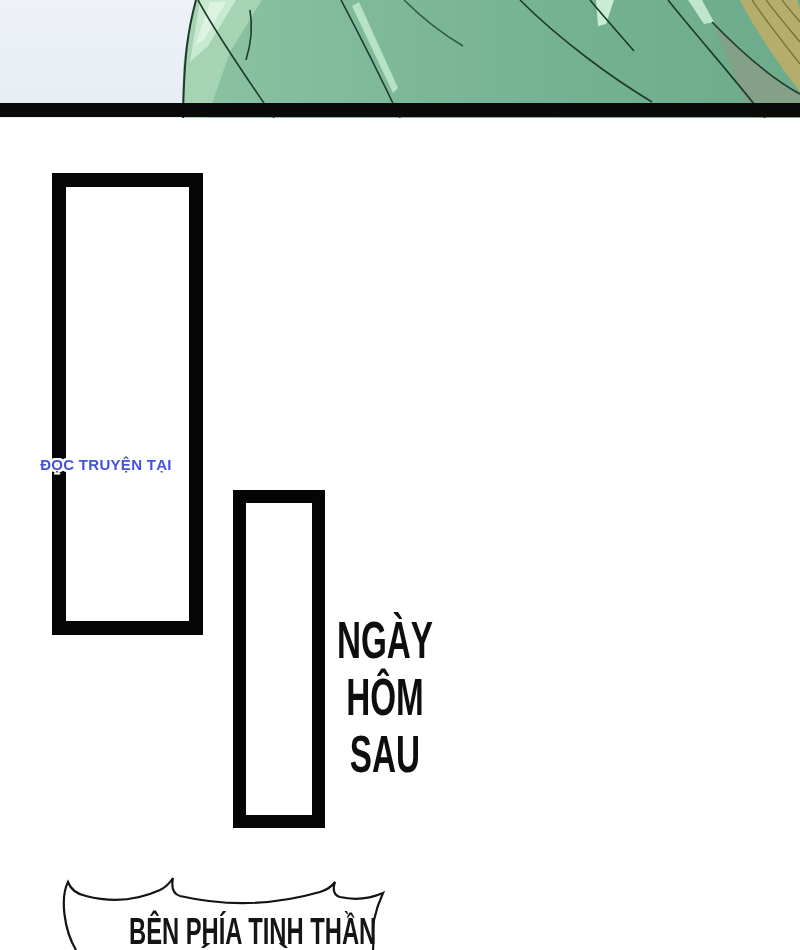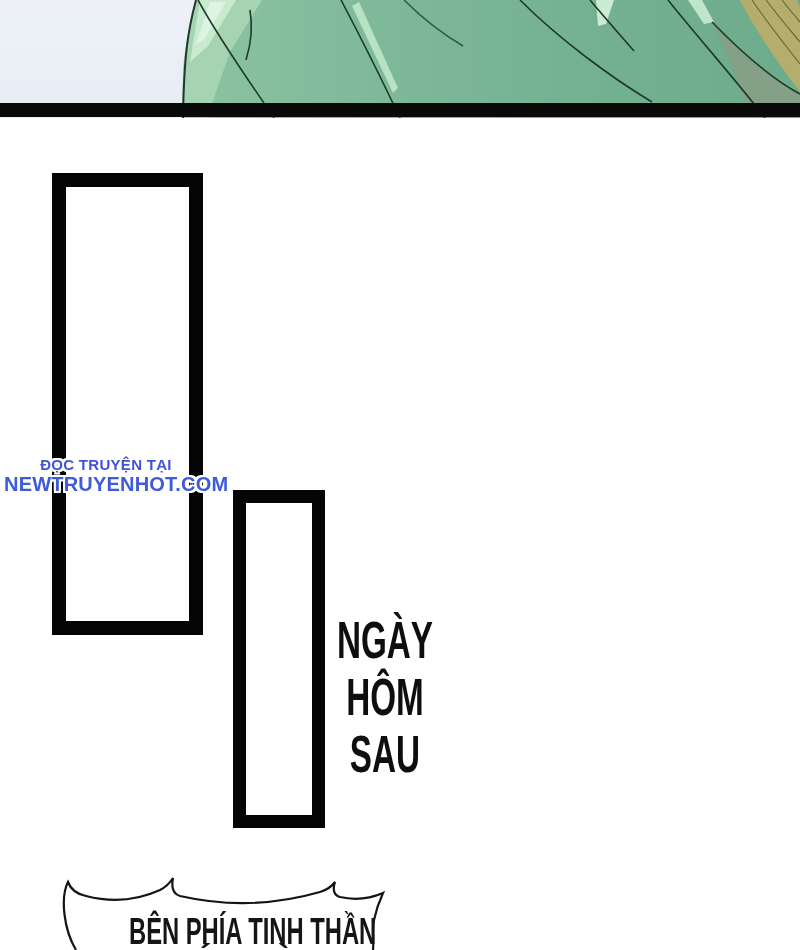--- a/index.html
+++ b/index.html
@@ -104,21 +104,20 @@
     </g>
 
     <rect x="0" y="103" width="800" height="14" fill="#0a0a0a"></rect>
   </svg>
 
   <div class="frame frame-1"></div>
   <div class="frame frame-2"></div>
 
   <div class="watermark">
     <div class="wm-line wm-line1">ĐỌC TRUYỆN TẠI</div>
-    <div class="wm-line wm-line2">NEWTRUYENHOT.COM</div>
   </div>
 
   <div class="caption">
     <div>NGÀY</div>
     <div>HÔM</div>
     <div>SAU</div>
   </div>
 
   <svg class="bubble-svg" viewBox="0 0 400 95">
     <path d="M46,95 C34,75 30,43 38,27 Q42,38 56,41 Q95,51 130,35 Q138,31 143,23 Q140,38 150,41 Q220,57 290,37 Q300,34 305,27 Q301,39 310,42 Q332,47 353,38 Q347,51 344,65 C342,75 344,85 343,95 Z" fill="#ffffff"></path>

